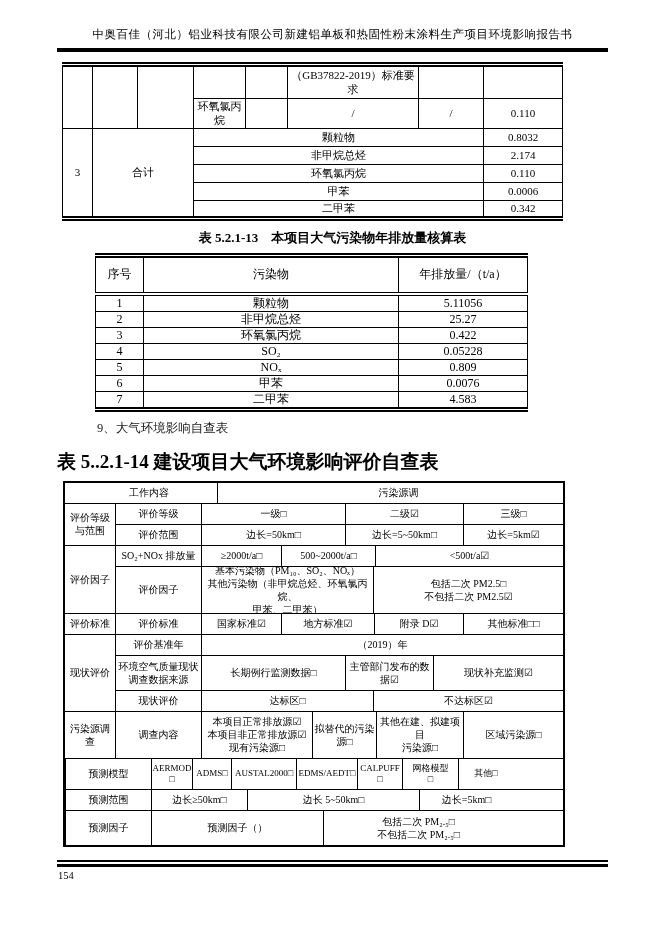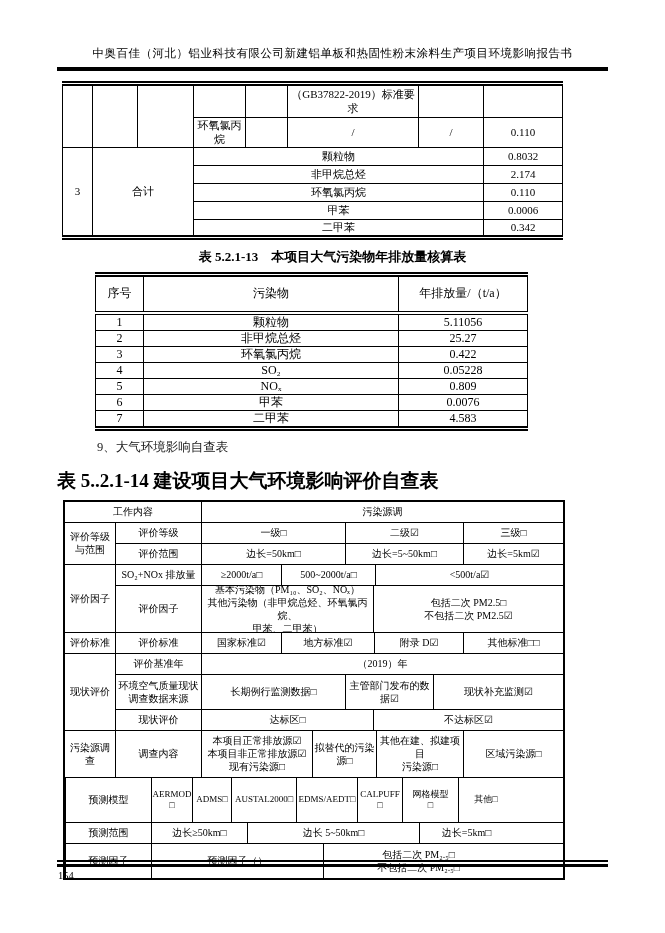--- a/index.html
+++ b/index.html
@@ -1,37 +1,37 @@
 <!DOCTYPE html>
 <html><head>
 <meta charset="utf-8">
 <style>
   html,body{margin:0;padding:0;background:#fff;}
   .page{position:relative;width:665px;height:933px;background:#fff;overflow:hidden;
         font-family:"Liberation Serif","DejaVu Serif",serif;color:#000;}
   .content{margin:0 57px;}
-  .doc-header{padding-top:46px;text-align:center;font-size:11.5px;letter-spacing:0.5px;}
+  .doc-header{padding-top:27px;text-align:center;font-size:11.5px;letter-spacing:0.5px;}
   .header-rule{margin-top:6px;height:4px;background:#000;}
   
   table{border-collapse:collapse;table-layout:fixed;}
   td{border:1px solid #000;text-align:center;vertical-align:middle;padding:0 2px;
      font-size:11px;line-height:1.25;overflow:hidden;}
   .tcont{margin:10px 0 0 5px;width:500px;border-top:5px double #000;border-bottom:5px double #000;}
   
   .tbl-title{margin-top:8px;text-align:center;font-size:13px;font-weight:bold;}
   .t13{margin:6px 0 0 38px;width:432px;border-top:5px double #000;border-bottom:5px double #000;font-size:12px;}
   .t13 td{font-size:12px;}
   .t13 .hrow td{border-bottom:4px double #000;}
   
   .sec9{margin:8px 0 0 40px;font-size:12.5px;color:#1a1a1a;}
   .t14-title{margin-top:12px;text-align:left;font-size:19px;font-weight:bold;}
   
   .t14{margin:6px 0 0 6px;width:502px;box-sizing:border-box;border:2px solid #000;font-size:10px;}
   .t14 > div{border-top:1px solid #000;}
-  .t14 > div:first-child{border-top:none;}
+  .t14 > div:first-child{border-top:none;padding-left:16px;}
   .trow{display:flex;align-items:stretch;}
   .grp{display:flex;align-items:stretch;}
   .grows{flex:1;display:flex;flex-direction:column;}
   .irow{display:flex;align-items:stretch;}
   .irow + .irow{border-top:1px solid #000;}
   .cell{box-sizing:border-box;border-left:1px solid #000;display:flex;align-items:center;
         justify-content:center;text-align:center;white-space:pre-line;padding:1px 1px;
         line-height:1.3;flex:none;overflow:hidden;}
   .trow > .cell:first-child{border-left:none;}
   .gcell{width:50px;border-left:none;flex:none;}
@@ -254,21 +254,21 @@
 源□</div>
             <div class="cell" style="width:87px">其他在建、拟建项目
 污染源□</div>
             <div class="cell" style="width:100px">区域污染源□</div>
           </div>
         </div>
       </div>
 
       <div class="grp">
         <div class="grows">
-          <div class="irow" style="height:44px">
+          <div class="irow" style="height:30px">
             <div class="cell lbl">预测模型</div>
             <div class="cell sm" style="width:41px">AERMOD
 □</div>
             <div class="cell sm" style="width:39px">ADMS□</div>
             <div class="cell sm" style="width:65px">AUSTAL2000□</div>
             <div class="cell sm" style="width:61px">EDMS/AEDT□</div>
             <div class="cell sm" style="width:45px">CALPUFF
 □</div>
             <div class="cell sm" style="width:56px">网格模型
 □</div>

